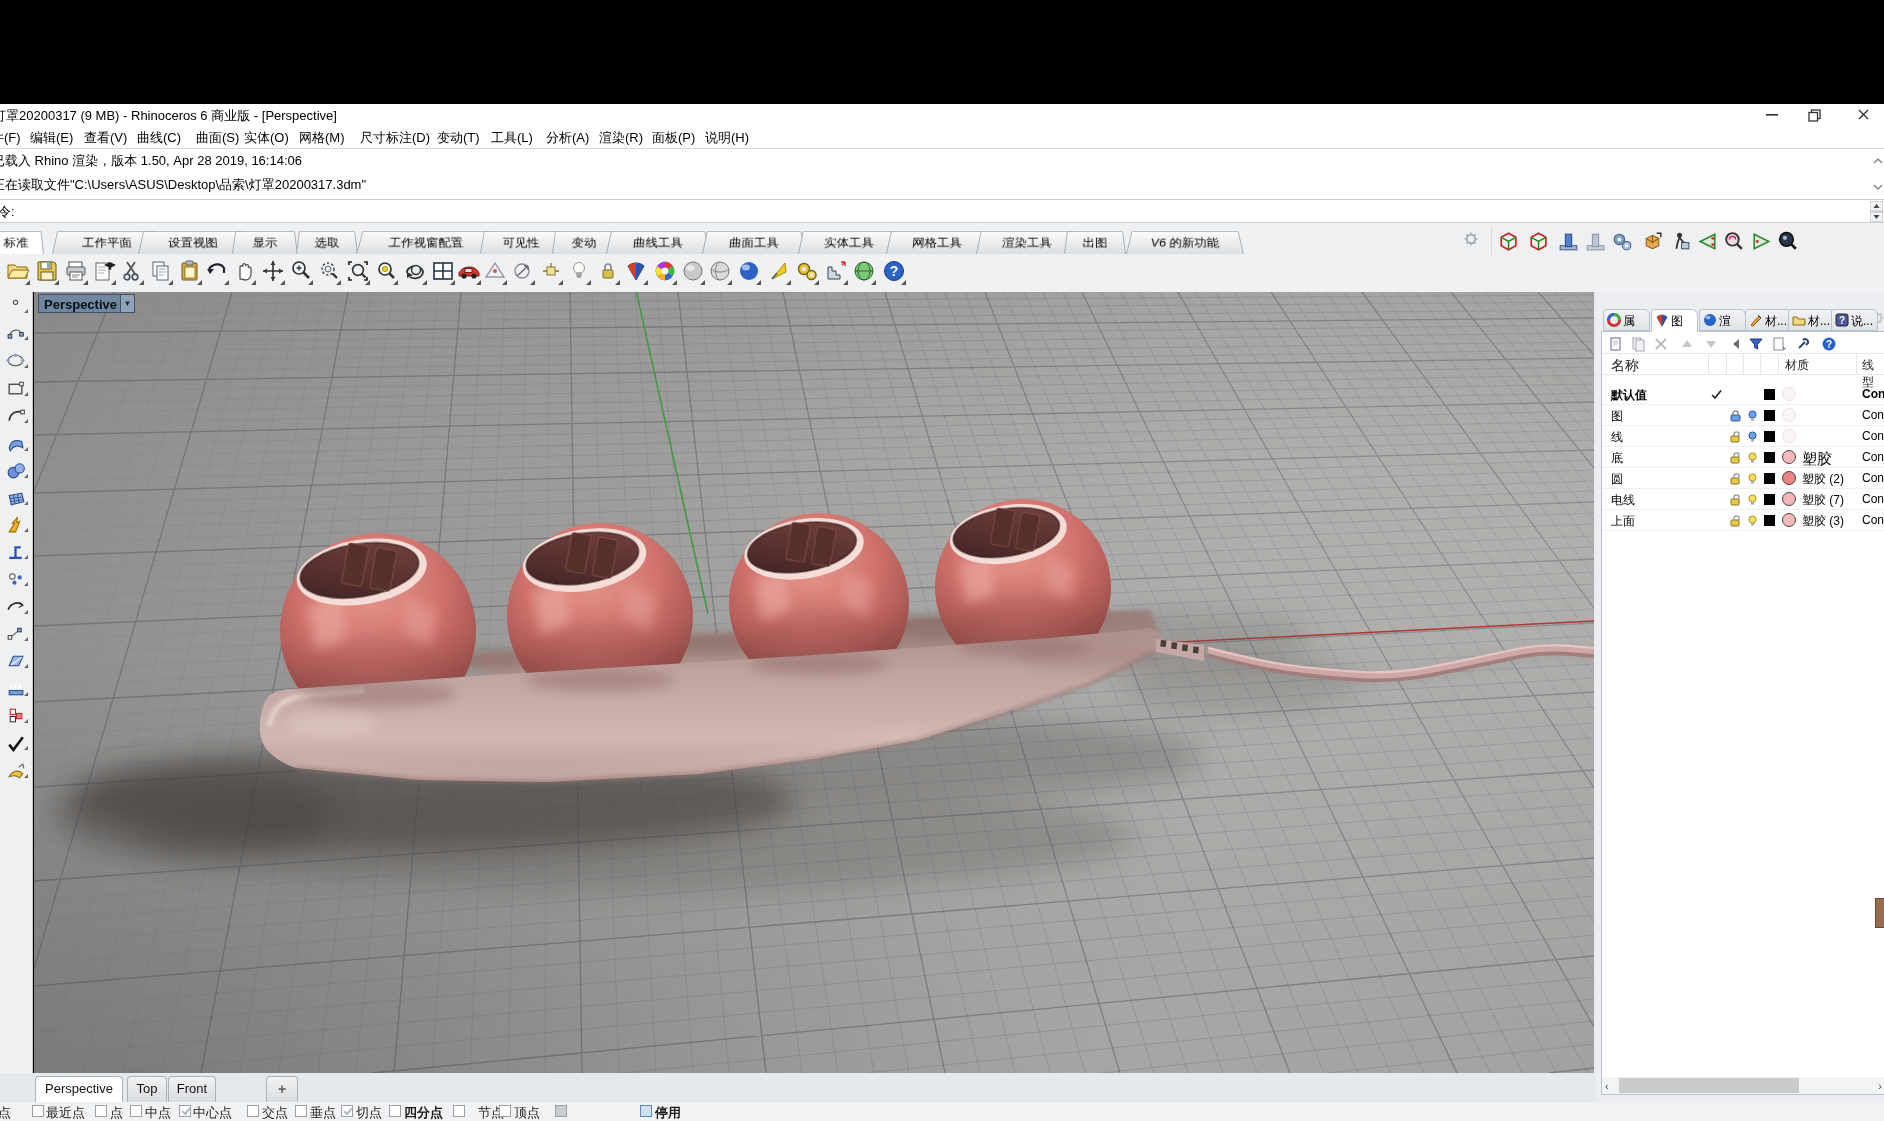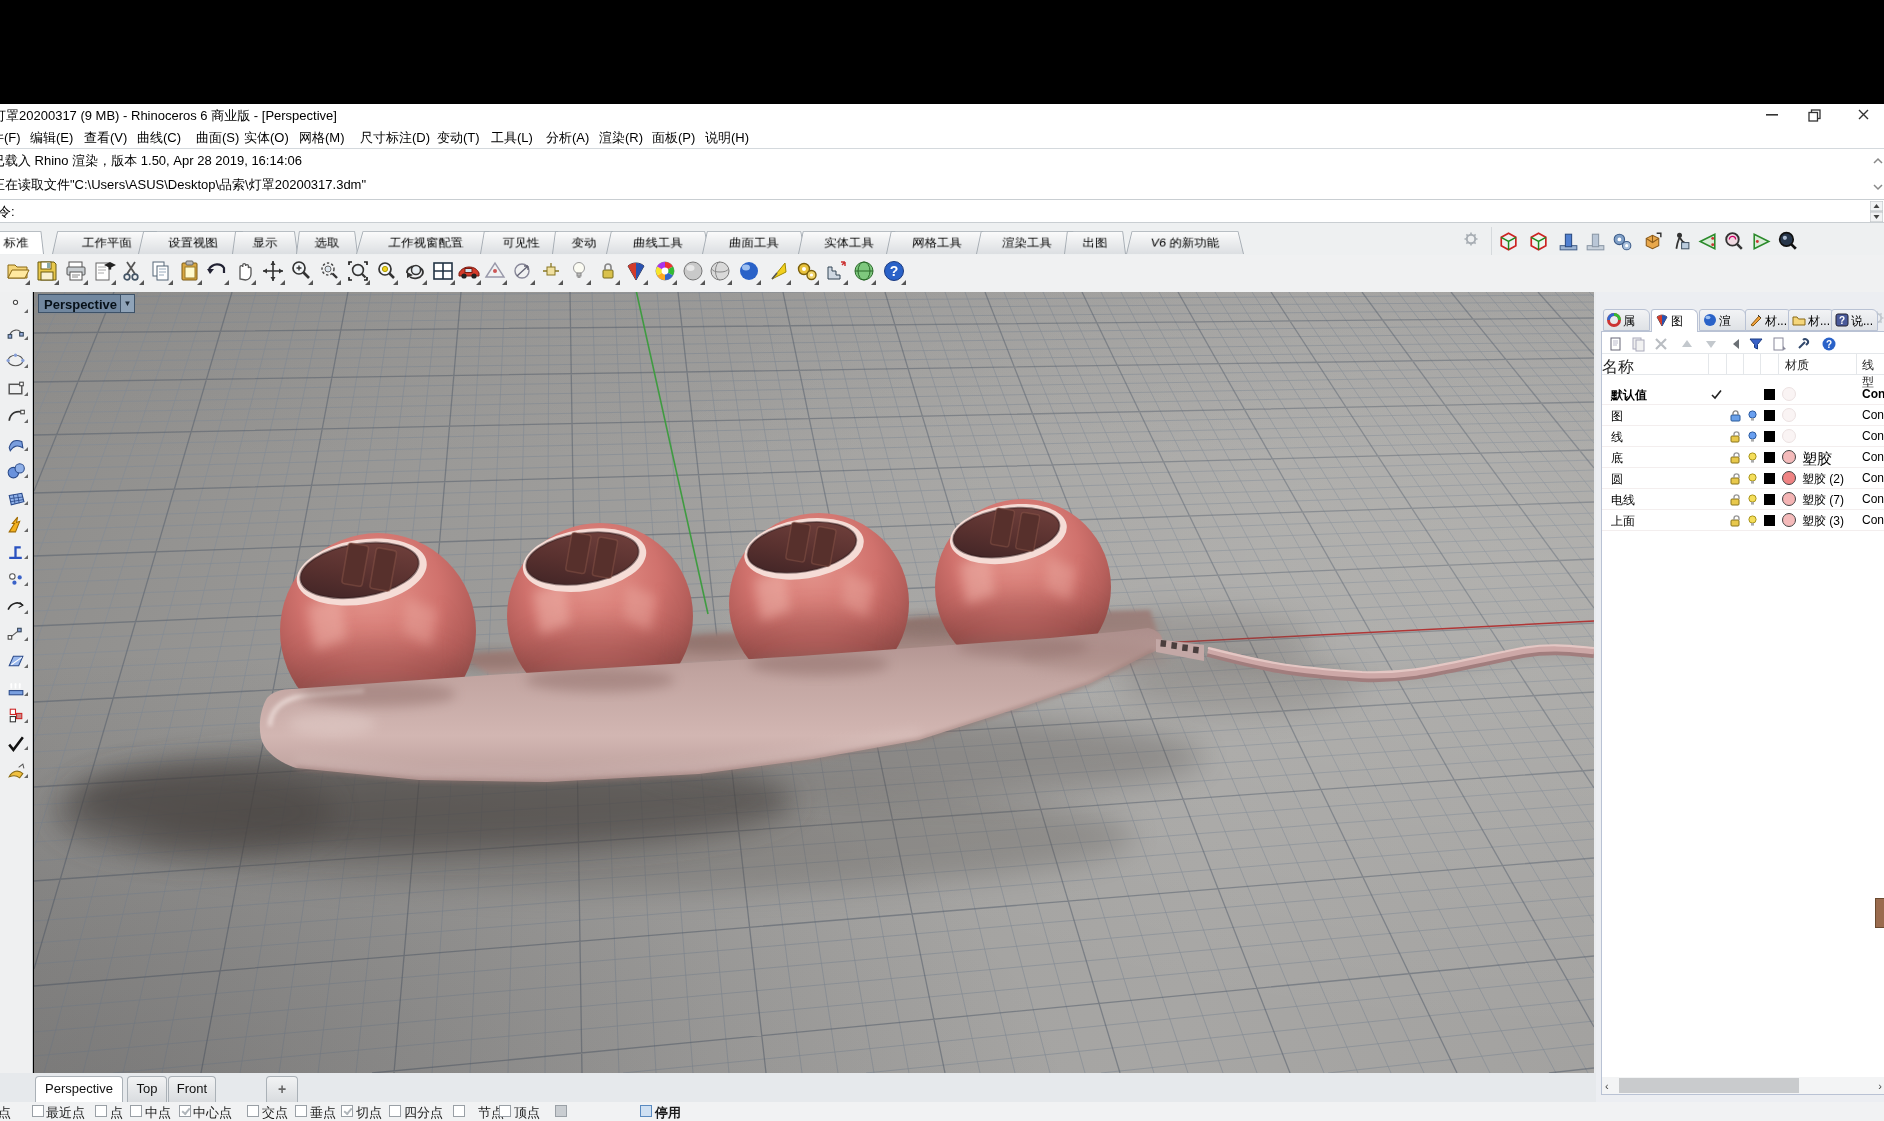--- a/index.html
+++ b/index.html
@@ -654,21 +654,21 @@
         <path d="M12 10 L15 13 L12 14 Z" fill="#889"></path>
       </svg>
       <svg style="position:absolute;left:194px;top:4px" width="16" height="16" viewBox="0 0 16 16">
         <path d="M3 12 L9 6 M7 4 a3 3 0 0 1 5 3 L10 9" fill="none" stroke="#30476b" stroke-width="2"></path>
       </svg>
       <svg style="position:absolute;left:219px;top:4px" width="16" height="16" viewBox="0 0 16 16">
         <circle cx="8" cy="8" r="6.5" fill="#2a62c8"></circle>
         <text x="8" y="12" font-size="10" font-weight="bold" fill="#fff" text-anchor="middle" font-family="Liberation Sans">?</text>
       </svg>
 <div style="position:absolute;left:0;top:21px;width:283px;height:1px;background:#e4e7ea;"></div>
-<div style="position:absolute;left:0;top:25px;font-size:16px;color:#222;">名称</div>
+<div style="position:absolute;left:9px;top:25px;font-size:14px;color:#222;">名称</div>
 <div style="position:absolute;left:183px;top:25px;font-size:12px;color:#222;">材质</div>
 <div style="position:absolute;left:260px;top:25px;font-size:12px;color:#222;">线型</div>
 <div style="position:absolute;left:0;top:42px;width:283px;height:1px;background:#e4e7ea;"></div>
 <div style="position:absolute;left:106px;top:22px;width:1px;height:20px;background:#e4e7ea;"></div>
       <div style="position:absolute;left:124px;top:22px;width:1px;height:20px;background:#e4e7ea;"></div>
       <div style="position:absolute;left:141px;top:22px;width:1px;height:20px;background:#e4e7ea;"></div>
       <div style="position:absolute;left:158px;top:22px;width:1px;height:20px;background:#e4e7ea;"></div>
       <div style="position:absolute;left:176px;top:22px;width:1px;height:20px;background:#e4e7ea;"></div>
       <div style="position:absolute;left:254px;top:22px;width:1px;height:20px;background:#e4e7ea;"></div>
 <div style="position:absolute;left:9px;top:55px;font-size:12px;font-weight:bold;">默认值</div>
@@ -788,21 +788,21 @@
 <span class="os" style="left:145px;">中点</span>
 <div class="cb ck" style="left:179px;"></div>
 <span class="os" style="left:193px;">中心点</span>
 <div class="cb" style="left:247px;"></div>
 <span class="os" style="left:262px;">交点</span>
 <div class="cb" style="left:295px;"></div>
 <span class="os" style="left:310px;">垂点</span>
 <div class="cb ck" style="left:341px;"></div>
 <span class="os" style="left:356px;">切点</span>
 <div class="cb" style="left:389px;"></div>
-<span class="os" style="left:404px;">四分点</span>
+<span class="os" style="left:404px;font-weight:bold;">四分点</span>
 <div class="cb" style="left:453px;"></div>
 <span class="os" style="left:478px;">节点</span>
 <div class="cb" style="left:499px;"></div>
 <span class="os" style="left:514px;">顶点</span>
 <div class="cb" style="left:555px;background:#c9cdd1;"></div>
 <span class="os" style="left:570px;margin-top:20px;">投影</span>
 <div class="cb" style="left:640px;background:#cfe0f2;border-color:#5a8ac0;"></div>
 <span class="os" style="left:655px;font-weight:bold;">停用</span>
 </div>
 

